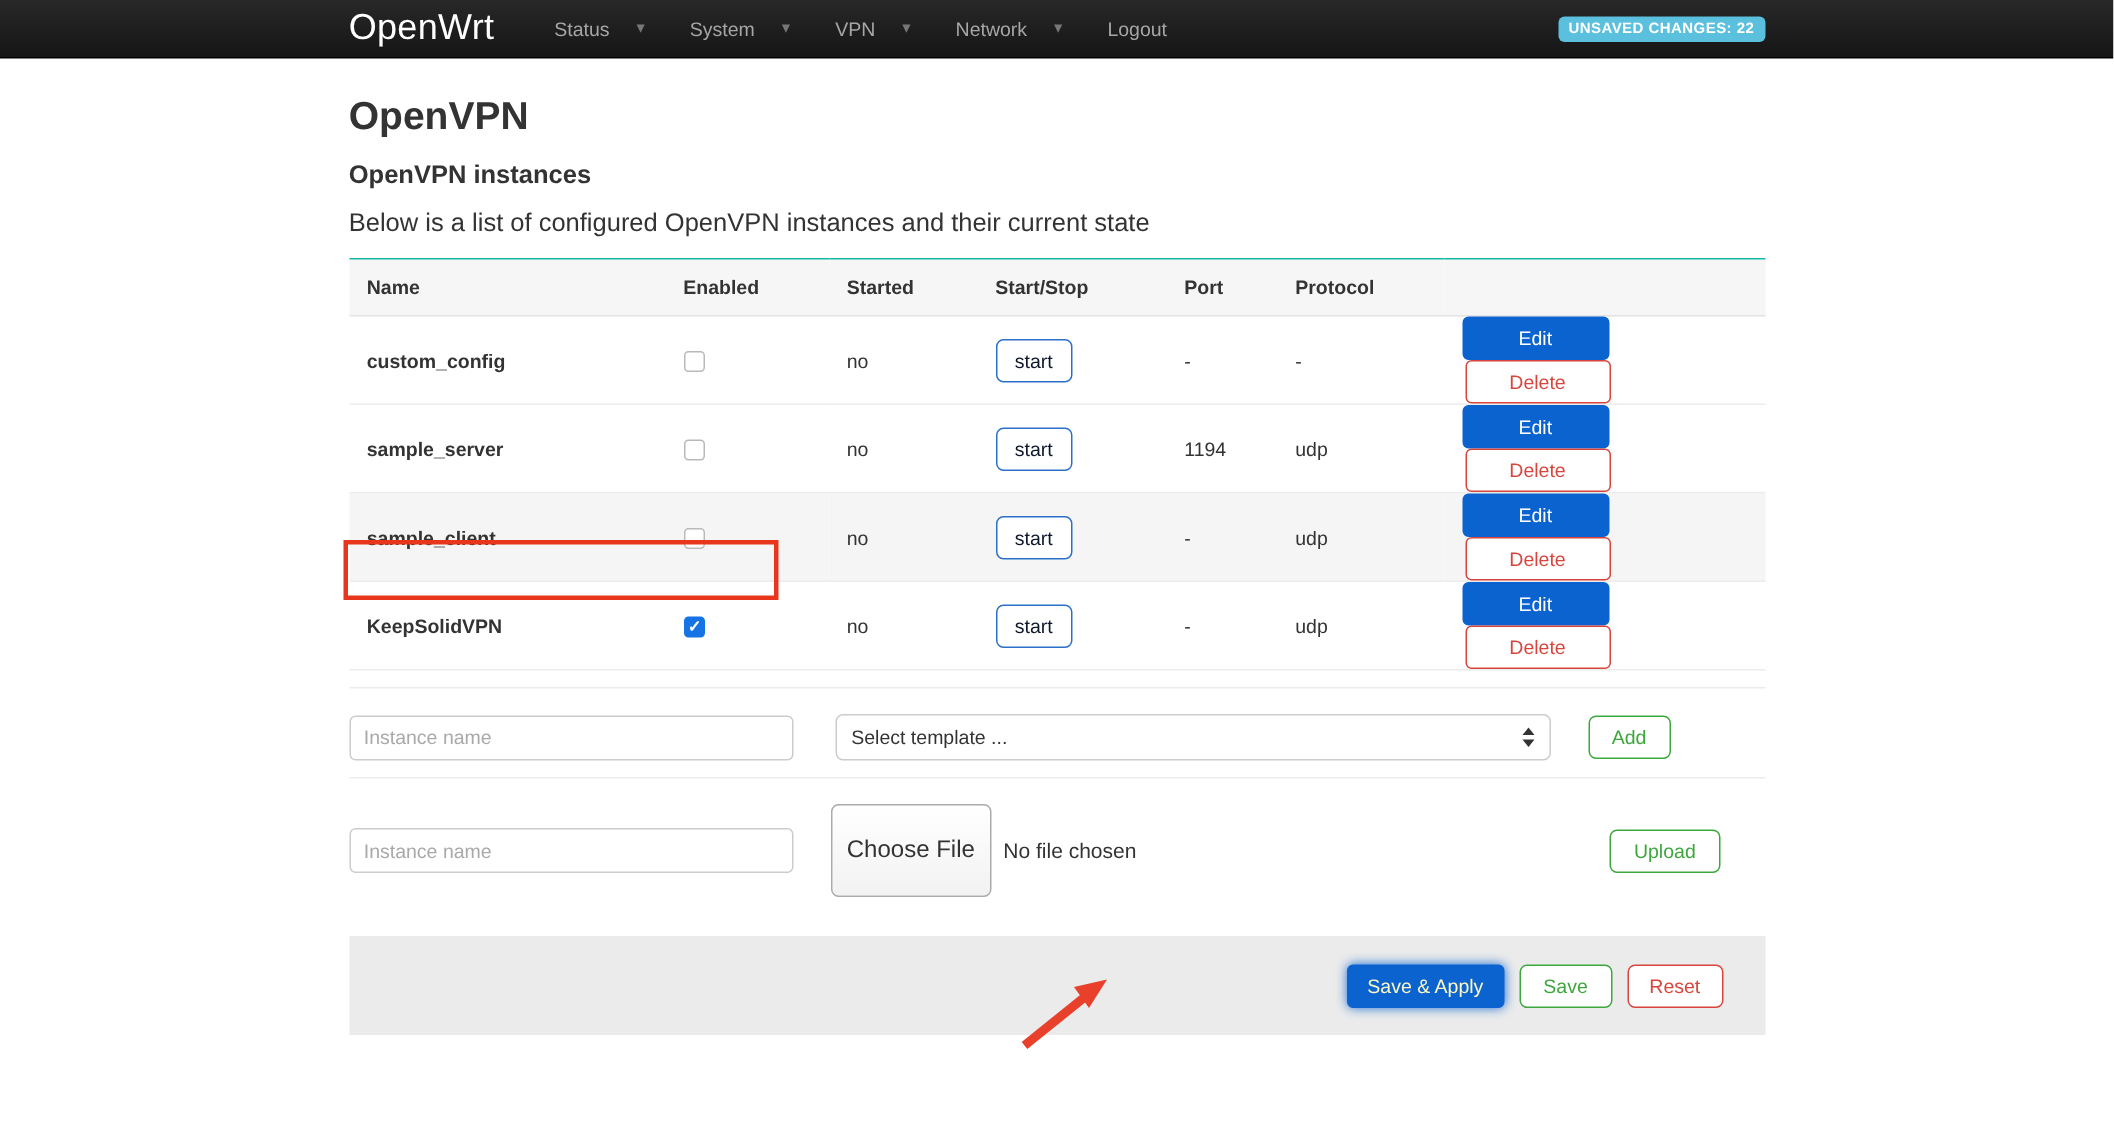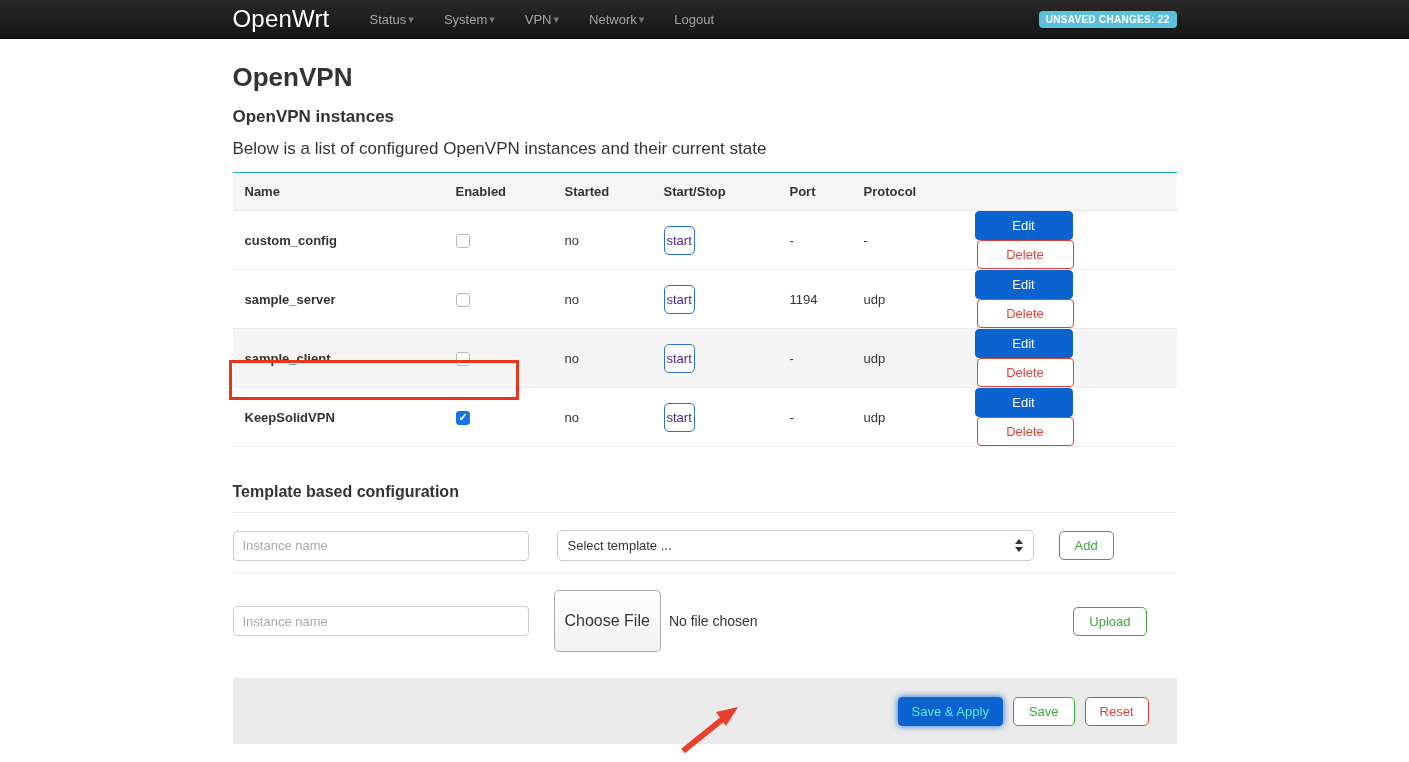--- a/index.html
+++ b/index.html
@@ -4,21 +4,21 @@
 <style>
   * { margin: 0; padding: 0; box-sizing: border-box; }
   html, body { background: #fff; font-family: "Liberation Sans", sans-serif; color: #333; }
   body { width: 1409px; height: 762px; overflow: hidden; }
   .container { width: 944px; margin: 0 auto; }
 
   
   .navbar { height: 39px; background: linear-gradient(#282828, #151515); border-bottom: 1px solid #000; }
   .nav-inner { display: flex; align-items: center; height: 100%; }
   .brand { color: #fff; font-size: 24px; margin-right: 40px; letter-spacing: 0.2px; cursor: pointer; }
-  .nav-item { color: #a6a6a6; font-size: 13px; margin-right: 30px; cursor: pointer; display: flex; align-items: center; gap: 2px; }
+  .nav-item { color: #a6a6a6; font-size: 13px; margin-right: 30px; cursor: pointer; display: flex; align-items: center; gap: 18px; }
   .caret { color: #777; font-size: 11px; line-height: 1; }
   .badge-unsaved { margin-left: auto; background: #5bc0de; color: #fff; font-size: 10px; font-weight: bold; padding: 3px 7px; border-radius: 4px; letter-spacing: 0.3px; cursor: pointer; }
 
   
   .page-title { font-size: 26px; font-weight: bold; color: #333; margin-top: 23px; }
   .section-title { font-size: 17px; font-weight: bold; margin-top: 14px; }
   .section-desc { font-size: 17px; margin-top: 12px; }
 
   
   .table-wrap { position: relative; margin-top: 13px; }
@@ -26,21 +26,21 @@
   table.instances thead tr { background: #f6f6f6; border-top: 1px solid #14b8a6; border-bottom: 1px solid #e4e4e4; }
   table.instances th { text-align: left; font-weight: bold; padding: 11px 12px; color: #333; }
   table.instances td { padding: 0 12px; height: 48px; vertical-align: middle; }
   table.instances tbody tr { border-bottom: 1px solid #ececec; background: #fff; }
   table.instances tbody tr.alt { background: #f5f5f5; }
   .cell-name { font-weight: bold; }
   .checkbox { display: inline-block; width: 14px; height: 14px; border: 1px solid #b9b9b9; border-radius: 3px; background: #fff; cursor: pointer; position: relative; vertical-align: middle; }
   .checkbox.checked { background: #1673e6; border-color: #1673e6; }
   .checkbox.checked::after { content: "✓"; position: absolute; left: 2px; top: -1px; color: #fff; font-size: 11px; font-weight: bold; }
   .btn { display: inline-block; font-size: 13px; border-radius: 4px; cursor: pointer; background: #fff; border: 1px solid #ccc; text-align: center; line-height: 1; padding: 7px 14px; }
-  .btn-start { color: #4c1d95; border: 1px solid #2a70c8; border-radius: 5px; padding: 7px 2px; }
+  .btn-start { color: #0f172a; border: 1px solid #2a70c8; border-radius: 5px; padding: 7px 12px; }
   .btn-edit { background: #0b63d0; border: 1px solid #0b63d0; color: #fff; width: 98px; padding: 7px 0; }
   .btn-delete { color: #d9453c; border: 1px solid #d9453c; width: 97px; padding: 7px 0; margin-left: 2px; }
   .annotation-box { position: absolute; left: -4px; top: 188px; width: 290px; height: 40px; border: 3px solid #e8361c; pointer-events: none; }
 
   
   .sub-heading { font-size: 16px; font-weight: bold; margin-top: 36px; }
   hr.rule { border: none; border-top: 1px solid #ececec; margin-top: 11px; }
   .form-row { display: flex; align-items: center; margin-top: 17px; }
   .text-input { width: 296px; height: 30px; border: 1px solid #ccc; border-radius: 4px; font-size: 13px; padding: 5px 9px; color: #333; font-family: "Liberation Sans", sans-serif; }
   .text-input::placeholder { color: #a9a9a9; }
@@ -50,21 +50,21 @@
   .spinner .down { width: 0; height: 0; border-left: 4px solid transparent; border-right: 4px solid transparent; border-top: 5px solid #333; }
   .btn-green { color: #3da73d; border: 1px solid #3da73d; border-radius: 5px; padding: 7px 15px; background: #fff; }
   .add-btn { margin-left: 25px; }
   .file-control { display: flex; align-items: center; margin-left: 25px; }
   .choose-file-btn { font-size: 16px; color: #333; background: linear-gradient(#fff, #f2f2f2); border: 1px solid #ababab; border-radius: 5px; padding: 21px 10px; cursor: pointer; }
   .no-file-text { font-size: 14px; margin-left: 8px; }
   .upload-btn { margin-left: auto; margin-right: 30px; }
 
   
   .page-actions { position: relative; margin-top: 26px; height: 66px; background: #ebebeb; display: flex; align-items: center; justify-content: flex-end; padding-right: 28px; gap: 10px; }
-  .btn-primary { background: #0b63d0; border: 1px solid #0b63d0; color: #5eead4; border-radius: 4px; padding: 7px 13px; box-shadow: 0 0 7px rgba(11, 99, 208, 0.9); }
+  .btn-primary { background: #0b63d0; border: 1px solid #0b63d0; color: #fef9c3; border-radius: 4px; padding: 7px 13px; box-shadow: 0 0 7px rgba(11, 99, 208, 0.9); }
   .btn-reset { color: #d9453c; border: 1px solid #d9453c; border-radius: 5px; }
   .arrow-annotation { position: absolute; left: 408px; top: 20px; width: 130px; height: 58px; overflow: visible; pointer-events: none; }
 </style>
 </head>
 <body>
 
 <nav class="navbar">
   <div class="container nav-inner">
     <span class="brand">OpenWrt</span>
     <span class="nav-item">
@@ -152,21 +152,20 @@
           <td><span class="btn btn-start">start</span></td>
           <td>-</td>
           <td>udp</td>
           <td><span class="btn btn-edit">Edit</span><span class="btn btn-delete">Delete</span></td>
         </tr>
       </tbody>
     </table>
     <div class="annotation-box"></div>
   </div>
 
-  <h3 class="sub-heading">Template based configuration</h3>
   <hr class="rule">
   <div class="form-row">
     <input class="text-input" type="text" placeholder="Instance name" style="">
     <div class="select-box">
       <span>Select template ...</span>
       <span class="spinner">
           <span class="up"></span>
           <span class="down"></span>
         </span>
     </div>

